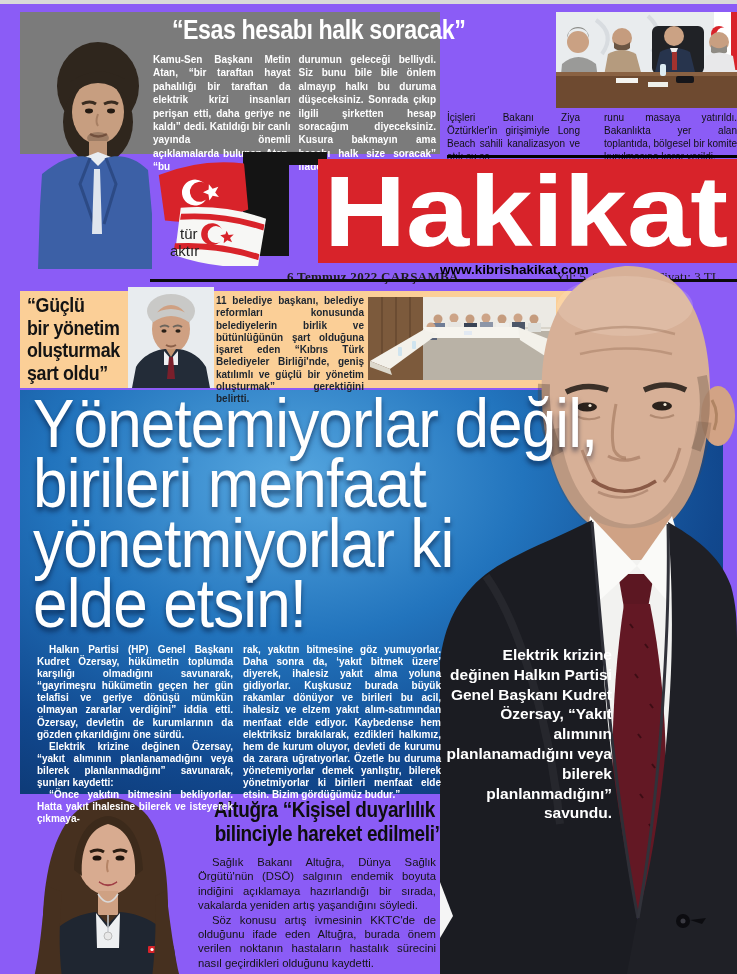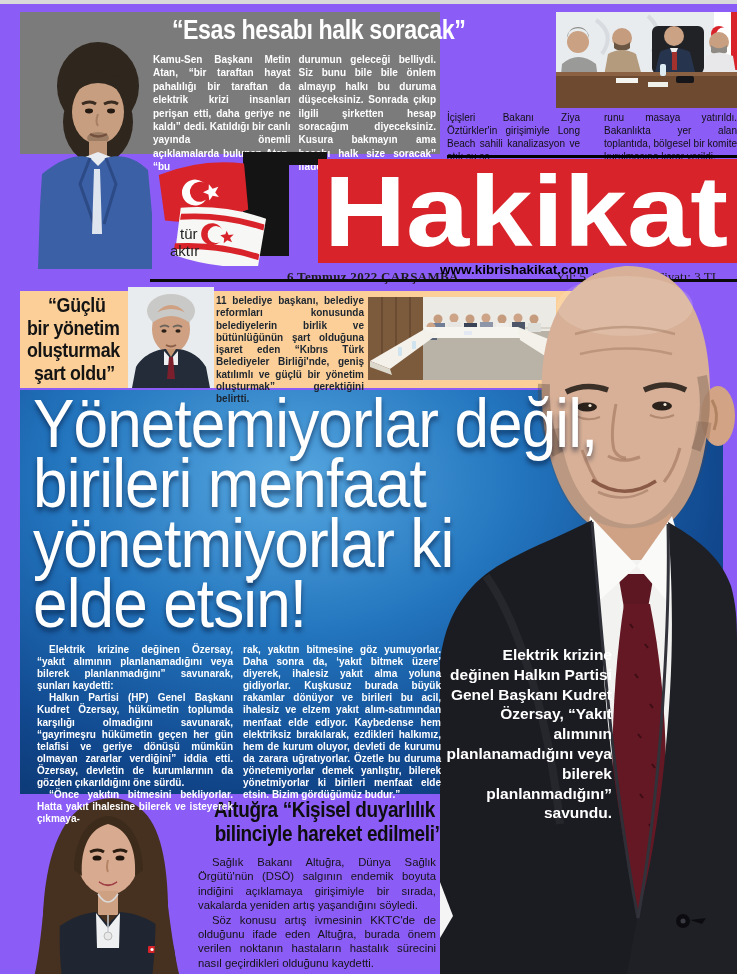--- a/index.html
+++ b/index.html
@@ -32,21 +32,21 @@
   .slogan .l1{margin-left:10px;}
   .dateline{z-index:2;font-family:"Liberation Serif",serif;font-size:13px;color:#1c1c1c;top:265px;}
   .dl-date{left:287px;font-weight:600;letter-spacing:.3px;}
   .dl-site{left:440px;top:258px;font-family:"Liberation Sans",sans-serif;font-weight:800;font-size:13.5px;color:#000;}
   .dl-year{left:556px;}
   .dl-issue{left:592px;}
   .dl-price{left:657px;}
   .mast-rule{left:150px;top:275px;width:587px;height:3px;background:#0a0a0a;z-index:2;}
   
   .tan-box{left:20px;top:287px;width:570px;height:97px;background:#fbcf97;z-index:1;}
-  .reform-headline{left:27px;top:290px;z-index:2;text-align:center;}
+  .reform-headline{left:27px;top:290px;z-index:2;}
   .reform-headline div{font-size:21px;line-height:22.5px;font-weight:800;color:#141414;letter-spacing:-.4px;}
   .reform-photo{left:128px;top:283px;width:86px;height:101px;z-index:3;}
   .reform-body{left:216px;top:291px;width:148px;font-size:10px;line-height:12.3px;font-weight:600;
                color:#1c2530;text-align:justify;z-index:2;}
   .belediye-photo{left:368px;top:293px;width:188px;height:83px;z-index:3;}
   
   .blue-panel{left:20px;top:386px;width:703px;height:404px;z-index:1;
     background:radial-gradient(620px 420px at 38% 22%, #56a7e0 0%, #2274bd 38%, #11488e 70%, #0b3066 100%);}
   .main-headline{left:33px;top:390px;z-index:6;}
   .main-headline div{font-size:69px;line-height:60px;font-weight:400;color:#ffffff;letter-spacing:-1px;
@@ -267,35 +267,35 @@
     <path d="M0,618 L13,652 L0,674 Z" fill="#f5f5f5"></path>
   </svg>
 
   <div class="abs main-headline">
     <div><span class="cond">Yönetemiyorlar değil,</span></div>
     <div><span class="cond">birileri menfaat</span></div>
     <div><span class="cond">yönetmiyorlar ki</span></div>
     <div><span class="cond">elde etsin!</span></div>
   </div>
   <div class="abs main-col main-col1">
+    <p class="ind">Halkın Partisi (HP) Genel Başkanı Kudret Özersay, hükümetin toplumda karşılığı olmadığını savunarak, “gayrimeşru hükümetin geçen her gün telafisi ve geriye dönüşü mümkün olmayan zararlar verdiğini” iddia etti. Özersay, devletin de kurumlarının da gözden çıkarıldığını öne sürdü.</p>
     <p class="ind">Elektrik krizine değinen Özersay, “yakıt alımının planlanamadığını veya bilerek planlanmadığını” savunarak, şunları kaydetti:</p>
-    <p class="ind">Halkın Partisi (HP) Genel Başkanı Kudret Özersay, hükümetin toplumda karşılığı olmadığını savunarak, “gayrimeşru hükümetin geçen her gün telafisi ve geriye dönüşü mümkün olmayan zararlar verdiğini” iddia etti. Özersay, devletin de kurumlarının da gözden çıkarıldığını öne sürdü.</p>
     <p class="ind">“Önce yakıtın bitmesini bekliyorlar. Hatta yakıt ihalesine bilerek ve isteyerek çıkmaya-</p>
   </div>
   <div class="abs main-col main-col2">
     <p>rak, yakıtın bitmesine göz yumuyorlar. Daha sonra da, ‘yakıt bitmek üzere’ diyerek, ihalesiz yakıt alma yoluna gidiyorlar. Kuşkusuz burada büyük rakamlar dönüyor ve birileri bu acil, ihalesiz ve elzem yakıt alım-satımından menfaat elde ediyor. Kaybedense hem elektriksiz bırakılarak, ezdikleri halkımız, hem de kurum oluyor, devleti de kurumu da zarara uğratıyorlar. Özetle bu duruma yönetemiyorlar demek yanlıştır, bilerek yönetmiyorlar ki birileri menfaat elde etsin. Bizim gördüğümüz budur.”</p>
   </div>
   <div class="abs main-caption">Elektrik krizine değinen Halkın Partisi Genel Başkanı Kudret Özersay, “Yakıt alımının planlanamadığını veya bilerek planlanmadığını” savundu.</div>
 
   <div class="abs health-headline">
     <div><span class="condc">Altuğra “Kişisel duyarlılık</span></div>
     <div><span class="condc">bilinciyle hareket edilmeli”</span></div>
   </div>
   <div class="abs health-body">
-    <p>Sağlık Bakanı Altuğra, Dünya Sağlık Örgütü'nün (DSÖ) salgının endemik boyuta indiğini açıklamaya girişimiyle bir sırada, vakalarda yeniden artış yaşandığını söyledi.</p>
+    <p>Sağlık Bakanı Altuğra, Dünya Sağlık Örgütü'nün (DSÖ) salgının endemik boyuta indiğini açıklamaya hazırlandığı bir sırada, vakalarda yeniden artış yaşandığını söyledi.</p>
     <p>Söz konusu artış ivmesinin KKTC'de de olduğunu ifade eden Altuğra, burada önem verilen noktanın hastaların hastalık sürecini nasıl geçirdikleri olduğunu kaydetti.</p>
   </div>
   <svg class="abs altugra-photo" viewBox="0 0 172 182">
     <path d="M26,182 C18,120 24,42 58,14 C78,-2 108,-2 124,16 C152,44 150,120 146,182 Z" fill="#46301f"></path>
     <ellipse cx="88" cy="62" rx="31" ry="37" fill="#d8ab90"></ellipse>
     <path d="M88,20 C68,22 55,42 54,74 L62,80 C60,50 71,32 88,28 C106,32 117,50 115,80 L123,74 C122,42 108,22 88,20 Z" fill="#3c2a1b"></path>
     <path d="M70,56 q8,-4 14,0 M93,56 q8,-4 14,0" stroke="#2b1d12" stroke-width="3" fill="none"></path>
     <ellipse cx="77" cy="62" rx="4.5" ry="2.6" fill="#20150d"></ellipse>
     <ellipse cx="100" cy="62" rx="4.5" ry="2.6" fill="#20150d"></ellipse>
     <path d="M88,64 q-2,8 0,12" stroke="#b58466" stroke-width="2" fill="none"></path>

